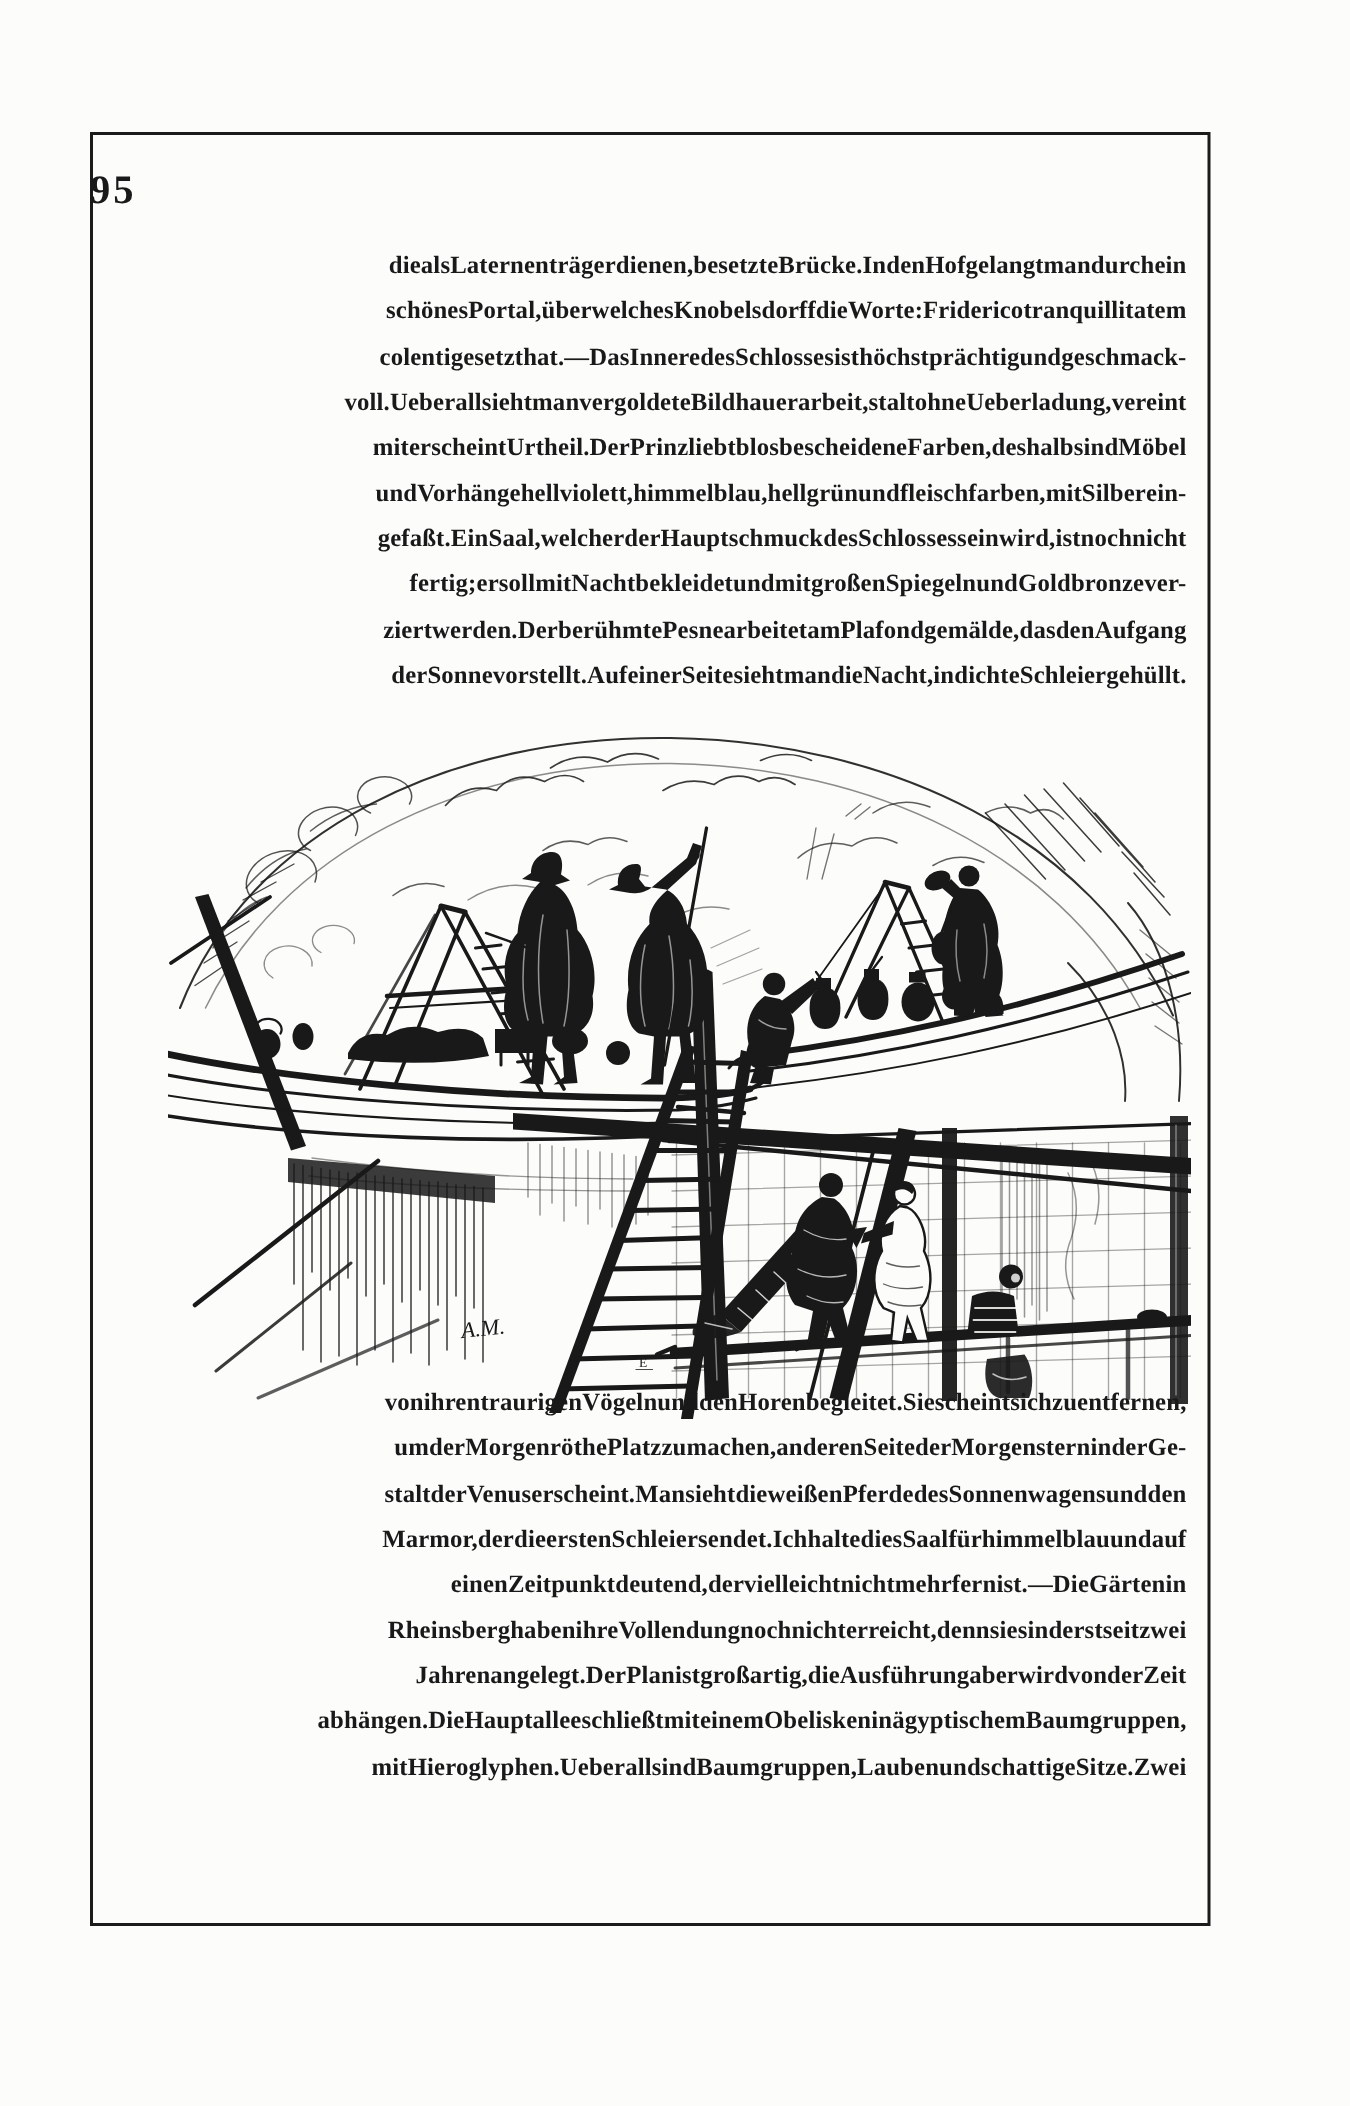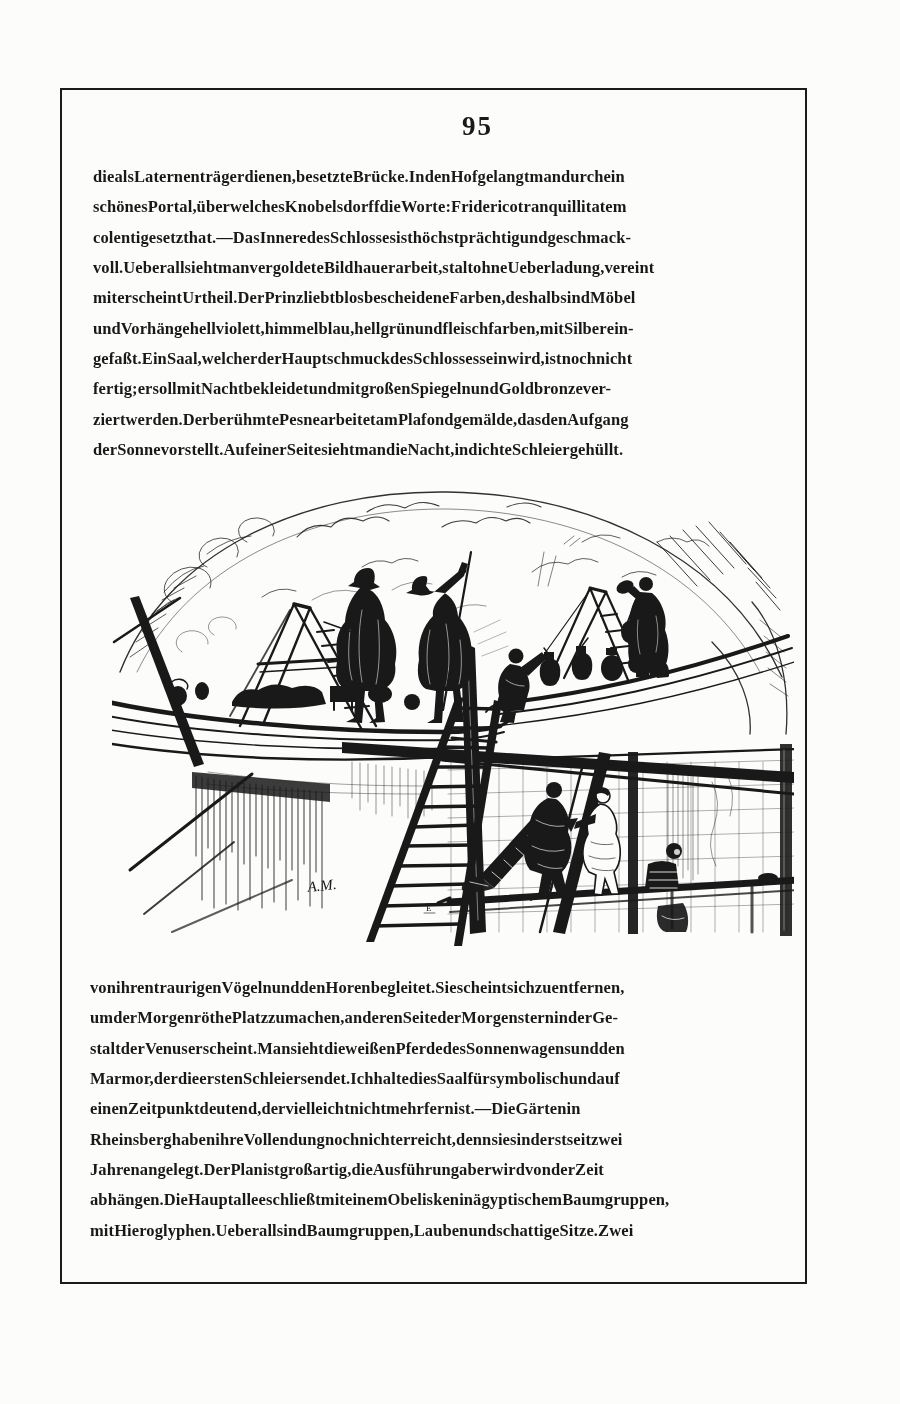--- a/index.html
+++ b/index.html
@@ -8,31 +8,31 @@
     background:#fcfcfa;color:#191919;
     font-family:"Liberation Serif", serif;
     overflow:hidden;
   }
   .page-frame{
     position:absolute;left:60px;top:88px;width:747px;height:1196px;
     border:2px solid #1b1b1b;box-sizing:border-box;
   }
   .page-number{
     position:absolute;left:60px;top:111px;width:835px;
-    text-align:center;font-size:27px;font-weight:bold;letter-spacing:2px;
+    font-size:27px;font-weight:bold;letter-spacing:2px;
   }
   .para{position:absolute;}
   .para .tline{
-    display:flex;justify-content:flex-start;
+    display:flex;justify-content:flex-end;
     line-height:30.35px;height:30.35px;
     font-size:16.5px;font-weight:bold;letter-spacing:0.1px;
     white-space:pre;
   }
   .para-top{left:93px;top:162px;width:698px;}
-  .para-bottom{left:90px;top:973px;width:701px;}
+  .para-bottom{left:90px;top:920px;width:701px;}
   .illus{position:absolute;left:112px;top:480px;width:682px;height:468px;}
   svg text{font-family:"Liberation Serif", serif;}
 </style>
 </head>
 <body>
 
 <div class="page-frame"></div>
 
 <div class="page-number">95</div>
 
@@ -228,19 +228,19 @@
       <path d="M312 433 h11 M314 424 h8" stroke="#191919" stroke-width="0.8" fill="none" opacity="0.8"></path>
     </g>
   </g>
 </svg>
 </div>
 
 <div class="para para-bottom">
     <div class="tline"><span>von</span><span>ihren</span><span>traurigen</span><span>Vögeln</span><span>und</span><span>den</span><span>Horen</span><span>begleitet.</span><span>Sie</span><span>scheint</span><span>sich</span><span>zu</span><span>entfernen,</span></div>
     <div class="tline"><span>um</span><span>der</span><span>Morgenröthe</span><span>Platz</span><span>zu</span><span>machen,</span><span>an</span><span>deren</span><span>Seite</span><span>der</span><span>Morgenstern</span><span>in</span><span>der</span><span>Ge-</span></div>
     <div class="tline"><span>stalt</span><span>der</span><span>Venus</span><span>erscheint.</span><span>Man</span><span>sieht</span><span>die</span><span>weißen</span><span>Pferde</span><span>des</span><span>Sonnenwagens</span><span>und</span><span>den</span></div>
-    <div class="tline"><span>Marmor,</span><span>der</span><span>die</span><span>ersten</span><span>Schleier</span><span>sendet.</span><span>Ich</span><span>halte</span><span>dies</span><span>Saal</span><span>für</span><span>symbolisch</span><span>und</span><span>auf</span></div>
+    <div class="tline"><span>Marmor,</span><span>der</span><span>die</span><span>ersten</span><span>Schleier</span><span>sendet.</span><span>Ich</span><span>halte</span><span>dies</span><span>Saal</span><span>für</span><span>himmelblau</span><span>und</span><span>auf</span></div>
     <div class="tline"><span>einen</span><span>Zeitpunkt</span><span>deutend,</span><span>der</span><span>vielleicht</span><span>nicht</span><span>mehr</span><span>fern</span><span>ist.</span><span>—</span><span>Die</span><span>Gärten</span><span>in</span></div>
     <div class="tline"><span>Rheinsberg</span><span>haben</span><span>ihre</span><span>Vollendung</span><span>noch</span><span>nicht</span><span>erreicht,</span><span>denn</span><span>sie</span><span>sind</span><span>erst</span><span>seit</span><span>zwei</span></div>
     <div class="tline"><span>Jahren</span><span>angelegt.</span><span>Der</span><span>Plan</span><span>ist</span><span>großartig,</span><span>die</span><span>Ausführung</span><span>aber</span><span>wird</span><span>von</span><span>der</span><span>Zeit</span></div>
     <div class="tline"><span>abhängen.</span><span>Die</span><span>Hauptallee</span><span>schließt</span><span>mit</span><span>einem</span><span>Obelisken</span><span>in</span><span>ägyptischem</span><span>Baumgruppen,</span></div>
     <div class="tline"><span>mit</span><span>Hieroglyphen.</span><span>Ueberall</span><span>sind</span><span>Baumgruppen,</span><span>Lauben</span><span>und</span><span>schattige</span><span>Sitze.</span><span>Zwei</span></div>
   </div>
 
 </body></html>

